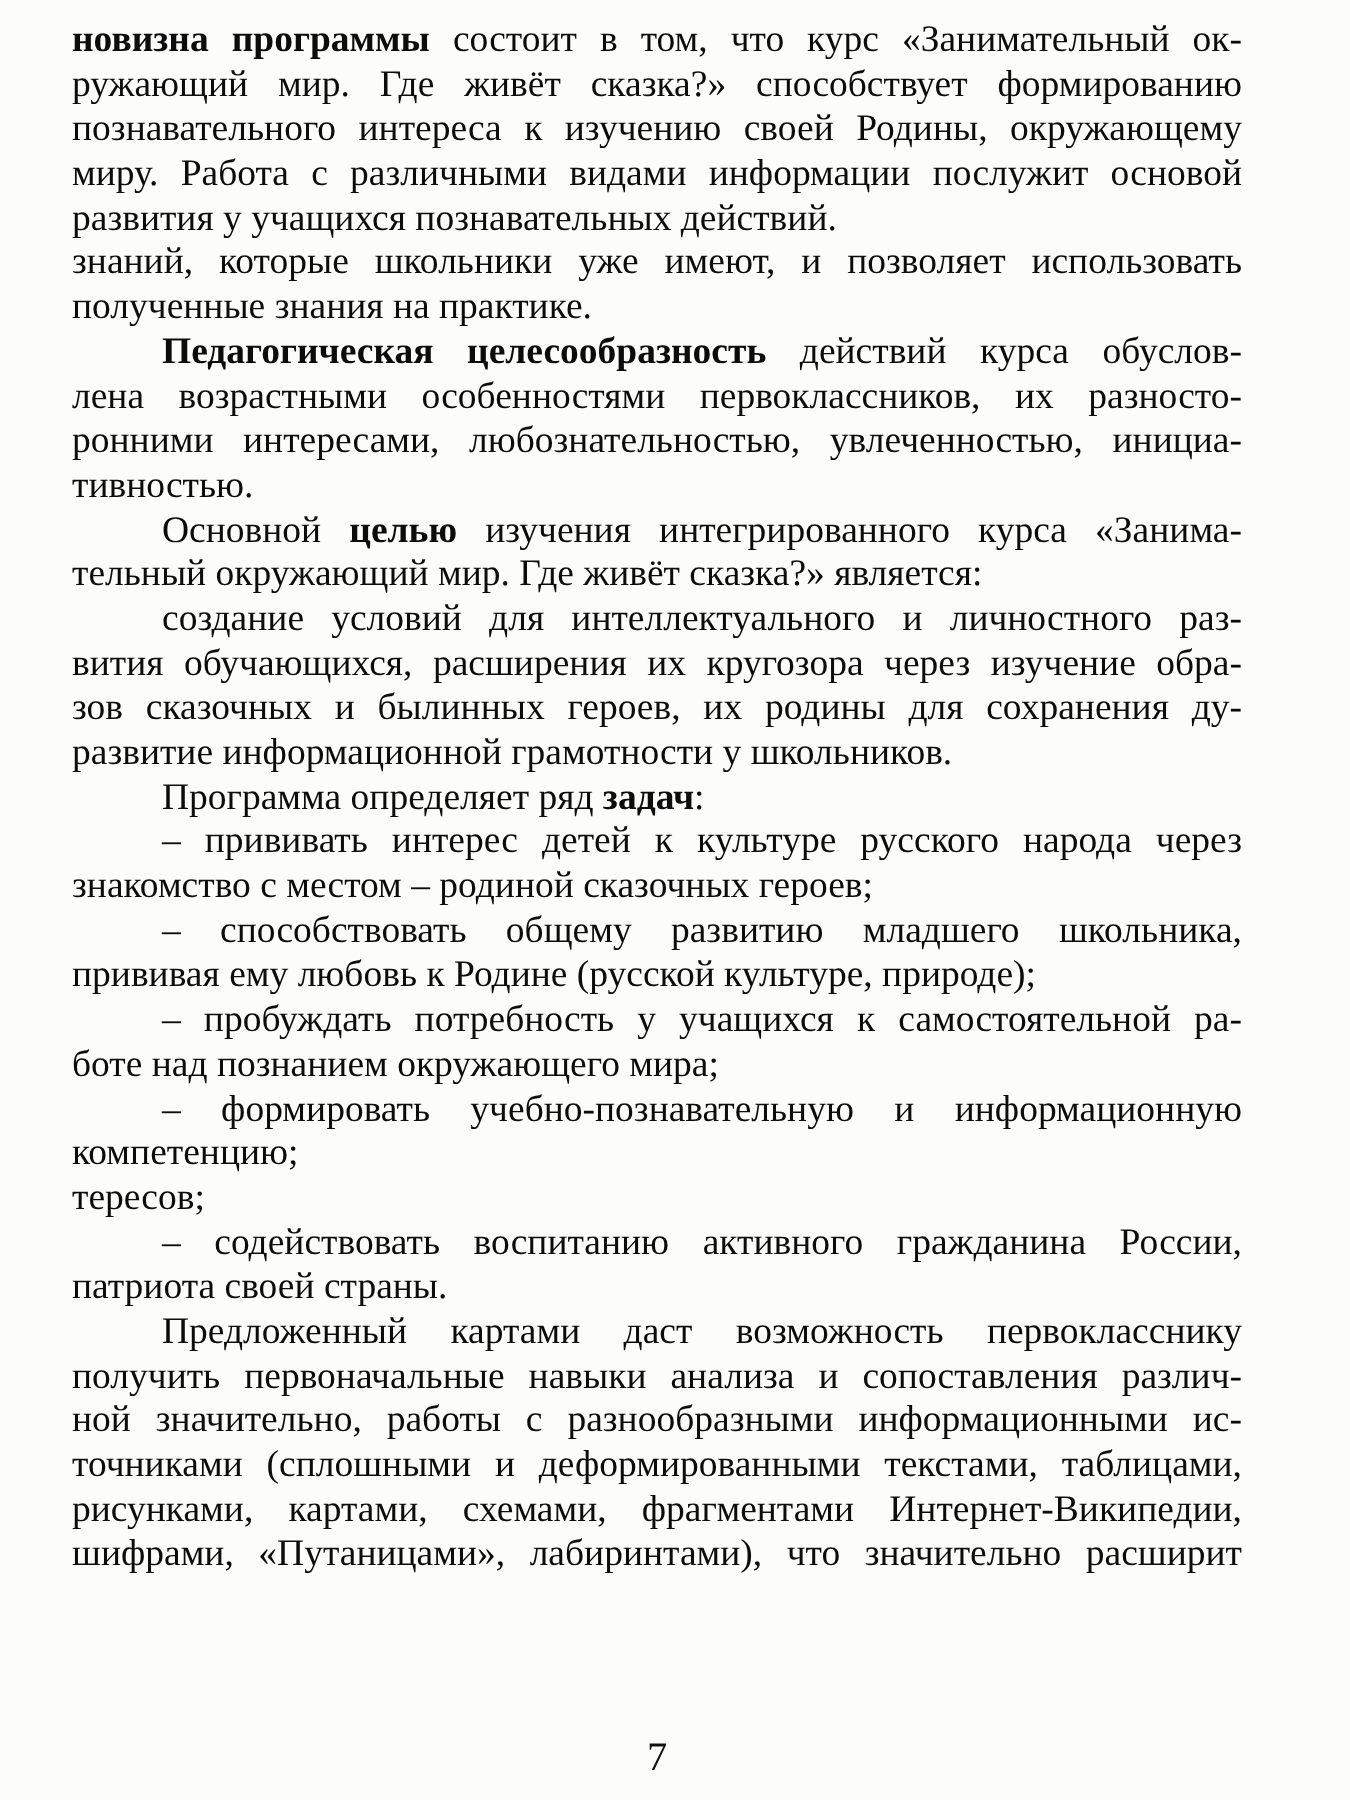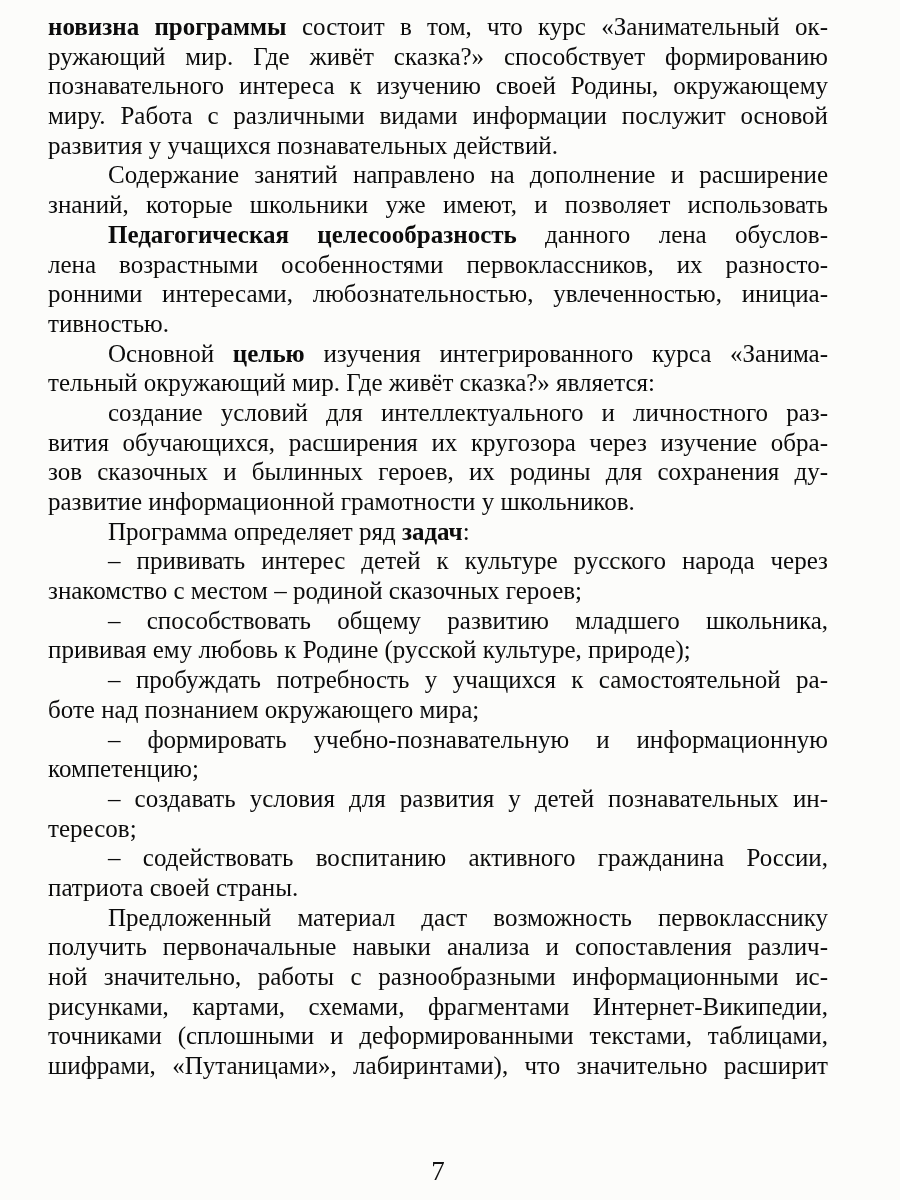--- a/index.html
+++ b/index.html
@@ -60,46 +60,45 @@
 </head>
 <body>
 
 <div class="page">
   <div class="text-block">
       <div class="line"><span class="b">новизна программы</span><span> состоит в том, что курс «Занимательный ок-</span></div>
       <div class="line"><span>ружающий мир. Где живёт сказка?» способствует формированию</span></div>
       <div class="line"><span>познавательного интереса к изучению своей Родины, окружающему</span></div>
       <div class="line"><span>миру. Работа с различными видами информации послужит основой</span></div>
       <div class="line last"><span>развития у учащихся познавательных действий.</span></div>
-      <div class="line indent"><span>Содержание занятий направлено на дополнение и расширение</span></div>
       <div class="line"><span>знаний, которые школьники уже имеют, и позволяет использовать</span></div>
-      <div class="line indent"><span class="b">Педагогическая целесообразность</span><span> данного лена обуслов-</span></div>
+      <div class="line last"><span>полученные знания на практике.</span></div>
+      <div class="line indent"><span class="b">Педагогическая целесообразность</span><span> действий курса обуслов-</span></div>
       <div class="line"><span>лена возрастными особенностями первоклассников, их разносто-</span></div>
       <div class="line"><span>ронними интересами, любознательностью, увлеченностью, инициа-</span></div>
       <div class="line last"><span>тивностью.</span></div>
       <div class="line indent"><span>Основной </span><span class="b">целью</span><span> изучения интегрированного курса «Занима-</span></div>
       <div class="line last"><span>тельный окружающий мир. Где живёт сказка?» является:</span></div>
       <div class="line indent"><span>создание условий для интеллектуального и личностного раз-</span></div>
       <div class="line"><span>вития обучающихся, расширения их кругозора через изучение обра-</span></div>
       <div class="line"><span>зов сказочных и былинных героев, их родины для сохранения ду-</span></div>
       <div class="line last"><span>развитие информационной грамотности у школьников.</span></div>
       <div class="line indent last"><span>Программа определяет ряд </span><span class="b">задач</span><span>:</span></div>
       <div class="line indent"><span>– прививать интерес детей к культуре русского народа через</span></div>
       <div class="line last"><span>знакомство с местом – родиной сказочных героев;</span></div>
       <div class="line indent"><span>– способствовать общему развитию младшего школьника,</span></div>
       <div class="line last"><span>прививая ему любовь к Родине (русской культуре, природе);</span></div>
       <div class="line indent"><span>– пробуждать потребность у учащихся к самостоятельной ра-</span></div>
       <div class="line last"><span>боте над познанием окружающего мира;</span></div>
       <div class="line indent"><span>– формировать учебно-познавательную и информационную</span></div>
       <div class="line last"><span>компетенцию;</span></div>
-      <div class="line indent"><span>– создавать условия для развития у детей познавательных ин-</span></div>
       <div class="line last"><span>тересов;</span></div>
       <div class="line indent"><span>– содействовать воспитанию активного гражданина России,</span></div>
       <div class="line last"><span>патриота своей страны.</span></div>
-      <div class="line indent"><span>Предложенный материал даст возможность первокласснику</span></div>
+      <div class="line indent"><span>Предложенный картами даст возможность первокласснику</span></div>
       <div class="line"><span>получить первоначальные навыки анализа и сопоставления различ-</span></div>
       <div class="line"><span>ной значительно, работы с разнообразными информационными ис-</span></div>
+      <div class="line"><span>точниками (сплошными и деформированными текстами, таблицами,</span></div>
       <div class="line"><span>рисунками, картами, схемами, фрагментами Интернет-Википедии,</span></div>
-      <div class="line"><span>точниками (сплошными и деформированными текстами, таблицами,</span></div>
       <div class="line"><span>шифрами, «Путаницами», лабиринтами), что значительно расширит</span></div>
     </div>
   <div class="page-number">7</div>
 </div>
 
 </body></html>

